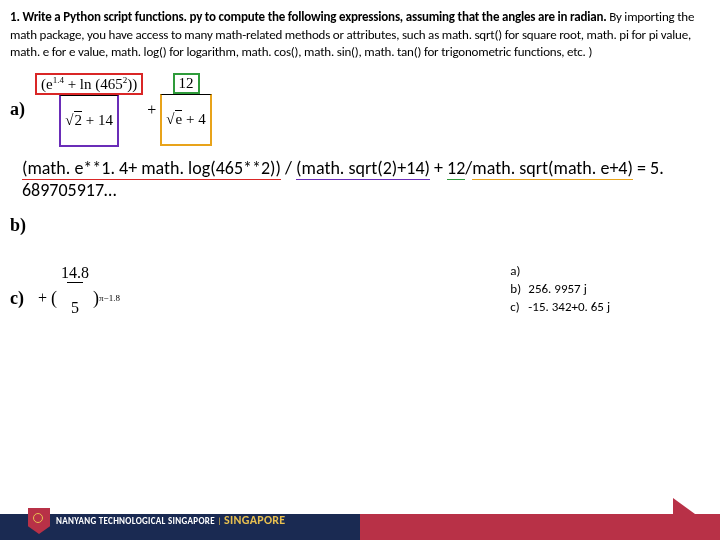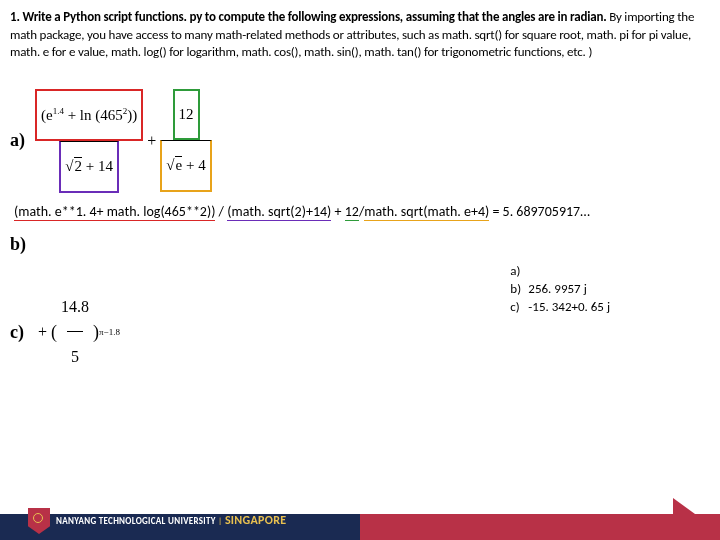--- a/index.html
+++ b/index.html
@@ -1,30 +1,30 @@
 <!DOCTYPE html>
 <html><head>
 <meta charset="utf-8">
 <style>
 *{box-sizing:border-box;margin:0;padding:0}
 body{width:720px;height:540px;background:#fff;font-family:Calibri,Arial,sans-serif;font-size:13px;color:#000;position:relative;overflow:hidden}
 .content{padding:8px 10px 0 10px}
-.question{line-height:1.35;margin-bottom:28px}
+.question{line-height:1.35;margin-bottom:12px}
 .question b{font-weight:bold}
 .expr-row{display:flex;align-items:center;margin:6px 0}
 .lbl{font-family:'Times New Roman',serif;font-size:18px;font-weight:bold;margin-right:10px}
 .frac{display:inline-flex;flex-direction:column;align-items:center;font-family:'Times New Roman',serif;font-size:15px;vertical-align:middle}
-.frac .num{padding:15px 4px}
+.frac .num{padding:0 4px}
 .frac .den{padding:16px 4px;border-top:1px solid #000}
 .plus{font-family:'Times New Roman',serif;font-size:16px;margin:0 4px}
 .box-red{border:2px solid #d92626;padding:1px 2px}
 .box-purple{border:2px solid #6a2db8;padding:1px 2px}
 .box-green{border:2px solid #2e9b3a;padding:1px 2px}
 .box-orange{border:2px solid #e8a31a;padding:1px 2px}
-.math-ans{margin:10px 4px;font-size:14px}
+.math-ans{margin:10px 12px;font-size:18px}
 .u-red{border-bottom:1.5px solid #d92626}
 .u-purple{border-bottom:1.5px solid #6a2db8}
 .u-green{border-bottom:1.5px solid #2e9b3a}
 .u-orange{border-bottom:1.5px solid #e8a31a}
 .answers{position:absolute;right:110px;top:262px;font-size:13px;line-height:1.4}
 .ans-row{display:flex}
 .ans-l{width:18px}
 .sqrt{border-top:1px solid #000;padding-left:1px}
 .radical{display:inline-block}
 .radical:before{content:"√";font-family:'Times New Roman',serif}
@@ -100,16 +100,16 @@
       <span class="ans-l">c)</span>
       <span>-15. 342+0. 65 j</span>
     </div>
 </div>
 
 <div class="footer">
   <div class="footer-bar"></div>
   <div class="logo-area">
     <div class="logo-shield"></div>
     <div class="logo-text">
-      <div class="logo-main"><span>NANYANG TECHNOLOGICAL UNIVERSITY</span> <span style="font-weight:normal;color:#e8c050">|</span> <span class="logo-sub" style="font-size:12px">SINGAPORE</span></div>
+      <div class="logo-main"><span>NANYANG TECHNOLOGICAL SINGAPORE</span> <span style="font-weight:normal;color:#e8c050">|</span> <span class="logo-sub" style="font-size:12px">SINGAPORE</span></div>
     </div>
   </div>
 </div>
 
 </body></html>

